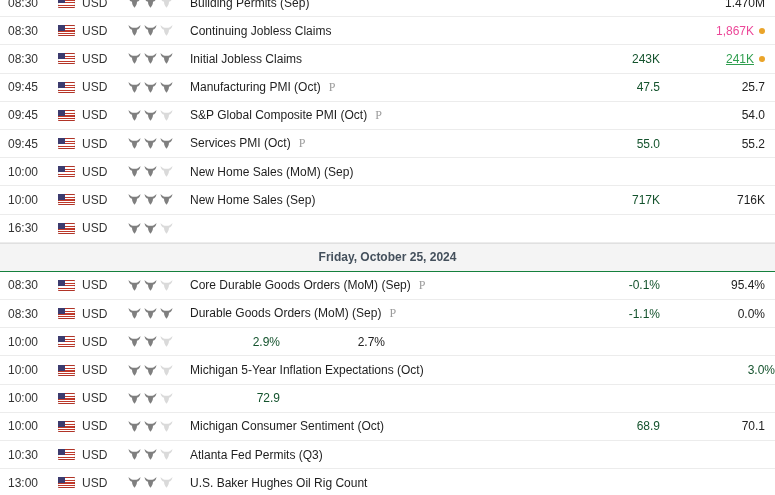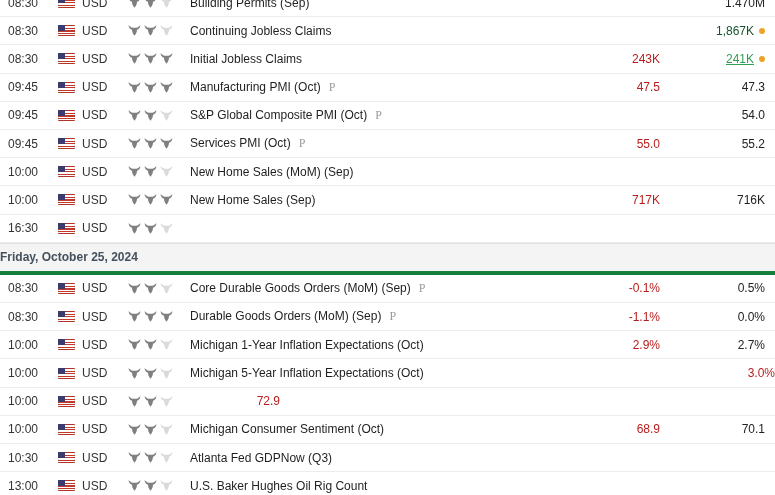--- a/index.html
+++ b/index.html
@@ -72,21 +72,21 @@
   }
   .p-marker {
     font-family: "Liberation Serif", serif;
     color: #9b9b9b;
     font-size: 12px;
     margin-left: 8px;
   }
   .cell.forecast {
     width: 90px;
     text-align: right;
-    color: #b91c1c;
+    color: #14532d;
     flex: 0 0 auto;
   }
   .cell.previous {
     width: 105px;
     padding-right: 10px;
     display: flex;
     justify-content: flex-end;
     align-items: center;
     color: #222;
     flex: 0 0 auto;
@@ -95,24 +95,24 @@
     width: 6px; height: 6px;
     border-radius: 50%;
     margin-left: 5px;
     display: inline-block;
     flex: 0 0 auto;
   }
   .day-row {
     height: 27.2px;
     display: flex;
     align-items: center;
-    justify-content: flex-start;
+    justify-content: center;
     background: #f4f4f4;
     border-top: 1px solid #e0e0e0;
-    border-bottom: 4px solid #15803d;
+    border-bottom: 1px solid #15803d;
     font-size: 12px;
     font-weight: bold;
     color: #44505c;
   }
 </style>
 </head>
 <body>
 
 <div class="calendar">
     <div class="row">
@@ -174,21 +174,21 @@
             <path d="M0.5 0 C0.9 3.1 2.3 4.9 4.3 5.2 C4.2 7.4 5.2 9.7 7 11.6 C8.8 9.7 9.8 7.4 9.7 5.2 C11.7 4.9 13.1 3.1 13.5 0 C12.1 1.7 10.5 2.7 8.9 2.9 L5.1 2.9 C3.5 2.7 1.9 1.7 0.5 0 Z" fill="#dadada"></path>
           </svg>
         </span>
     </div>
     <div class="cell event">
       <span>Continuing Jobless Claims</span>
 
     </div>
     <div class="cell forecast"></div>
     <div class="cell previous">
-      <span style="color: #14532d;">1,867K</span>
+      <span style="color: #ec4899;">1,867K</span>
       <span class="rev-dot" style="background: rgb(234, 164, 42);"></span>
     </div>
   </div>
     <div class="row">
     <div class="cell time">08:30</div>
     <div class="cell cur">
       <span class="flag">
           <span class="canton"></span>
         </span>
       <span class="cur-label">USD</span>
@@ -244,21 +244,21 @@
             <path d="M0.5 0 C0.9 3.1 2.3 4.9 4.3 5.2 C4.2 7.4 5.2 9.7 7 11.6 C8.8 9.7 9.8 7.4 9.7 5.2 C11.7 4.9 13.1 3.1 13.5 0 C12.1 1.7 10.5 2.7 8.9 2.9 L5.1 2.9 C3.5 2.7 1.9 1.7 0.5 0 Z" fill="#7f7f7f"></path>
           </svg>
         </span>
     </div>
     <div class="cell event">
       <span>Manufacturing PMI (Oct)</span>
       <span class="p-marker">P</span>
     </div>
     <div class="cell forecast">47.5</div>
     <div class="cell previous">
-      <span>47.3</span>
+      <span>25.7</span>
 
     </div>
   </div>
     <div class="row">
     <div class="cell time">09:45</div>
     <div class="cell cur">
       <span class="flag">
           <span class="canton"></span>
         </span>
       <span class="cur-label">USD</span>
@@ -445,21 +445,21 @@
             <path d="M0.5 0 C0.9 3.1 2.3 4.9 4.3 5.2 C4.2 7.4 5.2 9.7 7 11.6 C8.8 9.7 9.8 7.4 9.7 5.2 C11.7 4.9 13.1 3.1 13.5 0 C12.1 1.7 10.5 2.7 8.9 2.9 L5.1 2.9 C3.5 2.7 1.9 1.7 0.5 0 Z" fill="#dadada"></path>
           </svg>
         </span>
     </div>
     <div class="cell event">
       <span>Core Durable Goods Orders (MoM) (Sep)</span>
       <span class="p-marker">P</span>
     </div>
     <div class="cell forecast">-0.1%</div>
     <div class="cell previous">
-      <span>0.5%</span>
+      <span>95.4%</span>
 
     </div>
   </div>
     <div class="row">
     <div class="cell time">08:30</div>
     <div class="cell cur">
       <span class="flag">
           <span class="canton"></span>
         </span>
       <span class="cur-label">USD</span>
@@ -509,24 +509,20 @@
           <svg width="13" height="11" viewBox="0 0 14 12">
             <path d="M0.5 0 C0.9 3.1 2.3 4.9 4.3 5.2 C4.2 7.4 5.2 9.7 7 11.6 C8.8 9.7 9.8 7.4 9.7 5.2 C11.7 4.9 13.1 3.1 13.5 0 C12.1 1.7 10.5 2.7 8.9 2.9 L5.1 2.9 C3.5 2.7 1.9 1.7 0.5 0 Z" fill="#7f7f7f"></path>
           </svg>
         </span>
       <span class="bull">
           <svg width="13" height="11" viewBox="0 0 14 12">
             <path d="M0.5 0 C0.9 3.1 2.3 4.9 4.3 5.2 C4.2 7.4 5.2 9.7 7 11.6 C8.8 9.7 9.8 7.4 9.7 5.2 C11.7 4.9 13.1 3.1 13.5 0 C12.1 1.7 10.5 2.7 8.9 2.9 L5.1 2.9 C3.5 2.7 1.9 1.7 0.5 0 Z" fill="#dadada"></path>
           </svg>
         </span>
     </div>
-    <div class="cell event">
-      <span>Michigan 1-Year Inflation Expectations (Oct)</span>
-
-    </div>
     <div class="cell forecast">2.9%</div>
     <div class="cell previous">
       <span>2.7%</span>
 
     </div>
   </div>
     <div class="row">
     <div class="cell time">10:00</div>
     <div class="cell cur">
       <span class="flag">
@@ -638,21 +634,21 @@
             <path d="M0.5 0 C0.9 3.1 2.3 4.9 4.3 5.2 C4.2 7.4 5.2 9.7 7 11.6 C8.8 9.7 9.8 7.4 9.7 5.2 C11.7 4.9 13.1 3.1 13.5 0 C12.1 1.7 10.5 2.7 8.9 2.9 L5.1 2.9 C3.5 2.7 1.9 1.7 0.5 0 Z" fill="#7f7f7f"></path>
           </svg>
         </span>
       <span class="bull">
           <svg width="13" height="11" viewBox="0 0 14 12">
             <path d="M0.5 0 C0.9 3.1 2.3 4.9 4.3 5.2 C4.2 7.4 5.2 9.7 7 11.6 C8.8 9.7 9.8 7.4 9.7 5.2 C11.7 4.9 13.1 3.1 13.5 0 C12.1 1.7 10.5 2.7 8.9 2.9 L5.1 2.9 C3.5 2.7 1.9 1.7 0.5 0 Z" fill="#dadada"></path>
           </svg>
         </span>
     </div>
     <div class="cell event">
-      <span>Atlanta Fed GDPNow (Q3)</span>
+      <span>Atlanta Fed Permits (Q3)</span>
 
     </div>
     <div class="cell forecast"></div>
     <div class="cell previous">
       <span></span>
 
     </div>
   </div>
     <div class="row">
     <div class="cell time">13:00</div>

